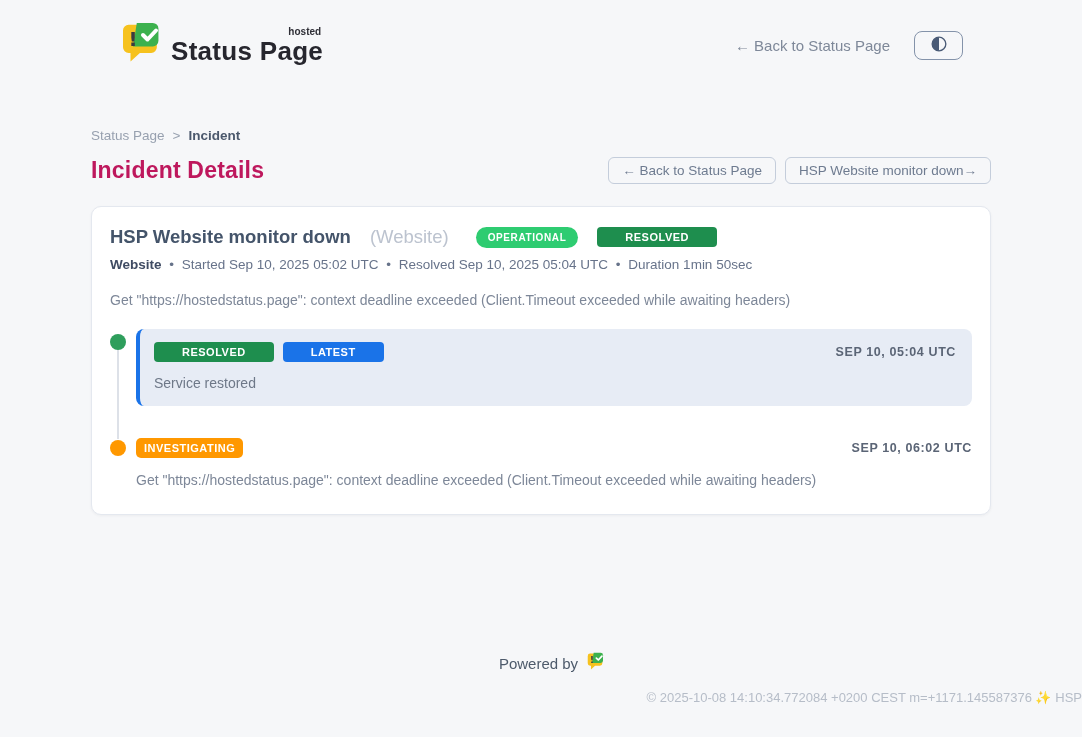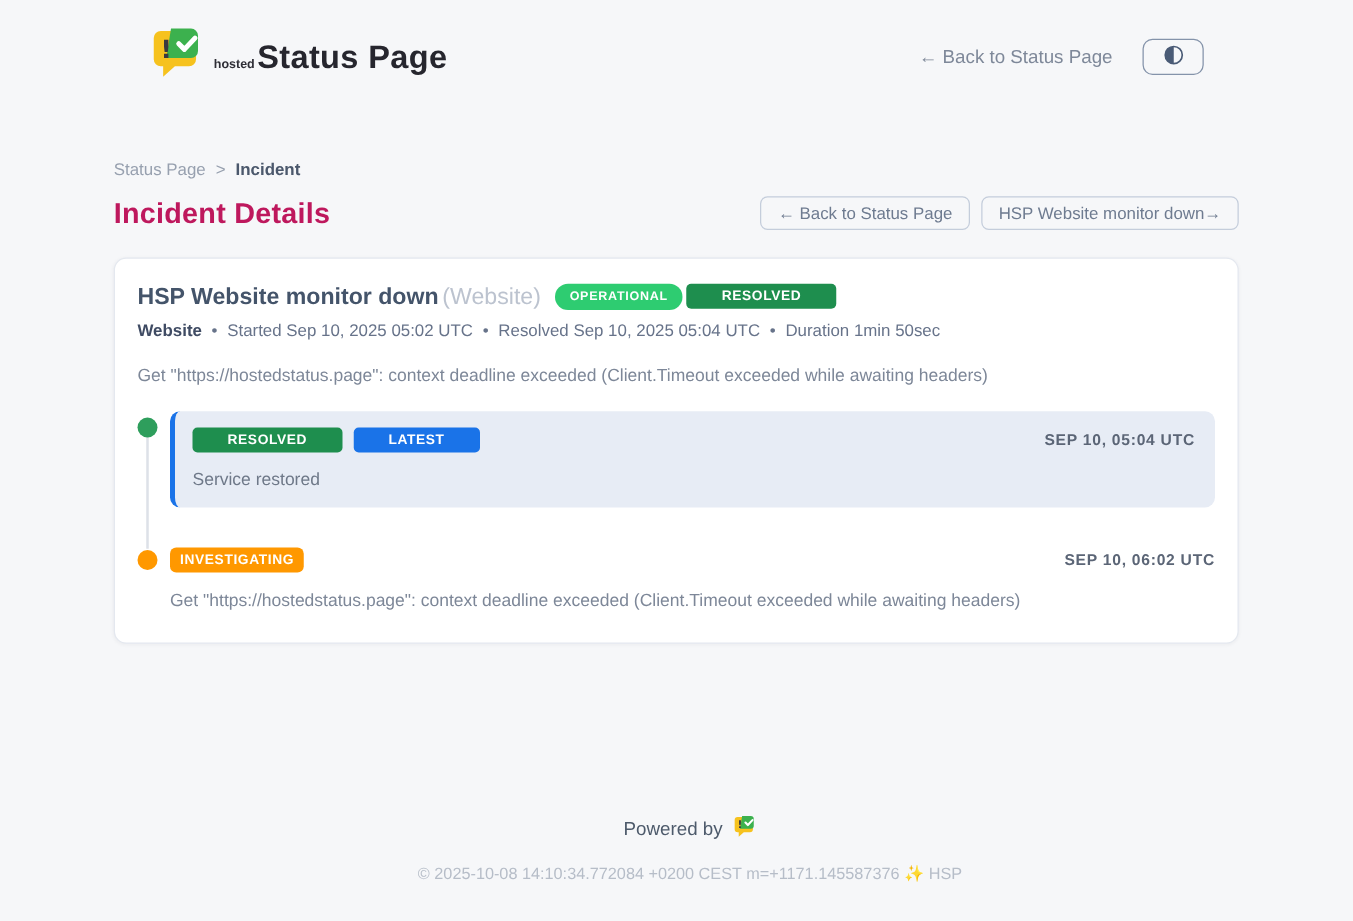--- a/index.html
+++ b/index.html
@@ -13,21 +13,21 @@
   .container { width: 900px; margin: 0 auto; }
 
   
   .header-inner {
     width: 900px; margin: 0 auto;
     display: flex; align-items: center; justify-content: space-between;
     padding: 14px 28px 0 28px;
     height: 76px;
   }
   .logo { display: flex; align-items: center; gap: 8px; }
-  .logo-text-wrap { display: flex; align-items: flex-end; line-height: 1; }
+  .logo-text-wrap { display: flex; flex-direction: column; align-items: flex-end; line-height: 1; }
   .logo-hosted { font-size: 10px; font-weight: bold; color: #2e2e36; margin-bottom: 1px; margin-right: 2px; }
   .logo-brand { font-size: 26px; font-weight: bold; color: #26262e; letter-spacing: 0.3px; }
   .header-right { display: flex; align-items: center; gap: 24px; }
   .back-link-top {
     color: #7e8899; font-size: 15px; text-decoration: none; cursor: pointer;
   }
   .theme-toggle {
     width: 49px; height: 29px; background: transparent;
     border: 1px solid #8493aa; border-radius: 8px;
     display: flex; align-items: center; justify-content: center; cursor: pointer;
@@ -45,21 +45,21 @@
     padding: 5px 13px; cursor: pointer; white-space: nowrap;
   }
 
   
   .card {
     margin-top: 22px; background: #ffffff;
     border: 1px solid #e4e8ef; border-radius: 10px;
     box-shadow: 0 1px 3px rgba(30,40,60,0.05);
     padding: 19px 18px 26px 18px;
   }
-  .card-title-row { display: flex; align-items: center; gap: 3px; }
+  .card-title-row { display: flex; align-items: center; gap: 19px; }
   .incident-title { font-size: 18.5px; font-weight: bold; color: #44546a; }
   .incident-component { font-size: 18.5px; color: #bcc3cf; font-weight: normal; }
   .pill-operational {
     background: #2ecc71; color: #fff; font-size: 10px; font-weight: bold;
     letter-spacing: 0.6px; padding: 5px 12px; border-radius: 999px; margin-left: 8px;
   }
   .badge {
     color: #fff; font-size: 11px; font-weight: bold; letter-spacing: 0.5px;
     padding: 4px 28px; border-radius: 4px; display: inline-block;
   }
@@ -90,21 +90,21 @@
     border-radius: 8px; padding: 13px 16px 15px 14px;
   }
   .t-head { display: flex; align-items: center; justify-content: space-between; }
   .t-badges { display: flex; gap: 9px; }
   .t-time { font-size: 12.5px; font-weight: bold; color: #5b6576; letter-spacing: 0.6px; }
   .t-message { margin-top: 13px; font-size: 14px; color: #6e7888; }
   .t-plain { flex: 1; padding-top: 3px; }
   .t-plain .t-message { margin-top: 14px; color: #7d8798; }
 
   
-  .footer { position: absolute; left: 0; right: 0; top: 652px; text-align: center; padding-left: 22px; }
+  .footer { position: absolute; left: 0; right: 0; top: 652px; text-align: right; padding-left: 22px; }
   .powered { display: flex; align-items: center; justify-content: center; gap: 8px; font-size: 15px; color: #4d5a6b; }
   .copyright { margin-top: 16px; font-size: 13px; color: #b6bdc8; }
 </style>
 </head>
 <body>
 
 <div>
   <div class="header-inner">
     <div class="logo">
       <span>

